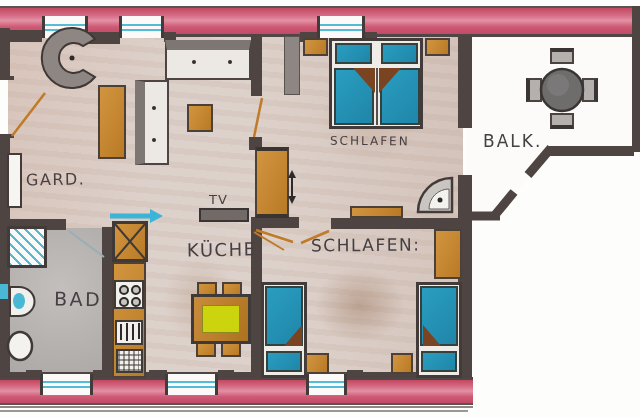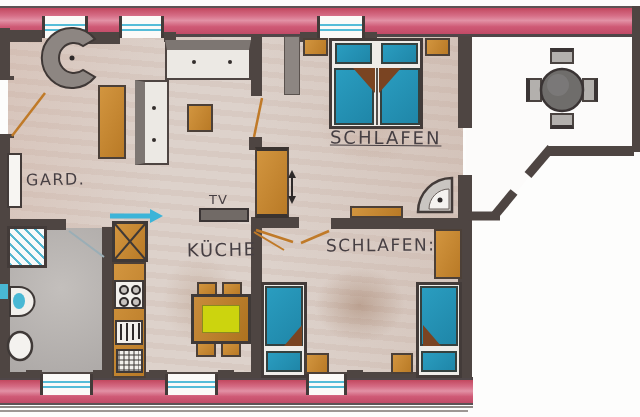--- a/index.html
+++ b/index.html
@@ -215,17 +215,19 @@
     <line x1="110" y1="216" x2="150" y2="216" stroke="#3cb4d8" stroke-width="5"></line>
     <polygon points="150,209 150,223 163,216" fill="#3cb4d8"></polygon>
 
     <line x1="292" y1="176" x2="292" y2="198" stroke="#2e2a2a" stroke-width="2"></line>
     <polygon points="288,178 296,178 292,170" fill="#2e2a2a"></polygon>
     <polygon points="288,196 296,196 292,204" fill="#2e2a2a"></polygon>
   </svg>
 
   <div class="label" style="left:26px;top:170px;font-size:16px;letter-spacing:1.5px;transform:rotate(-1deg);z-index:9;">GARD.</div>
   <div class="label" style="left:209px;top:192px;font-size:13px;letter-spacing:1px;z-index:9;">TV</div>
-  <div class="label" style="left:330px;top:127px;font-size:18px;letter-spacing:2px;transform:rotate(0.5deg);z-index:9;text-decoration:underline;">SCHLAFEN</div>
+  <div class="label" style="left:330px;top:134px;font-size:12px;letter-spacing:2px;transform:rotate(0.5deg);z-index:9;">SCHLAFEN</div>
+  <div class="label" style="left:483px;top:131px;font-size:17px;letter-spacing:2px;z-index:9;">BALK.</div>
   <div class="label" style="left:187px;top:239px;font-size:18px;letter-spacing:1.5px;transform:rotate(-1deg);z-index:9;">KÜCHE</div>
-  <div class="label" style="left:326px;top:235px;font-size:17px;letter-spacing:1.5px;transform:rotate(-0.5deg);z-index:9;">SCHLAFEN:</div>
+  <div class="label" style="left:54px;top:288px;font-size:19px;letter-spacing:2.5px;transform:rotate(1deg);z-index:9;">BAD</div>
+  <div class="label" style="left:311px;top:235px;font-size:17px;letter-spacing:1.5px;transform:rotate(-0.5deg);z-index:9;">SCHLAFEN:</div>
 
 </div>
 
 </body></html>

